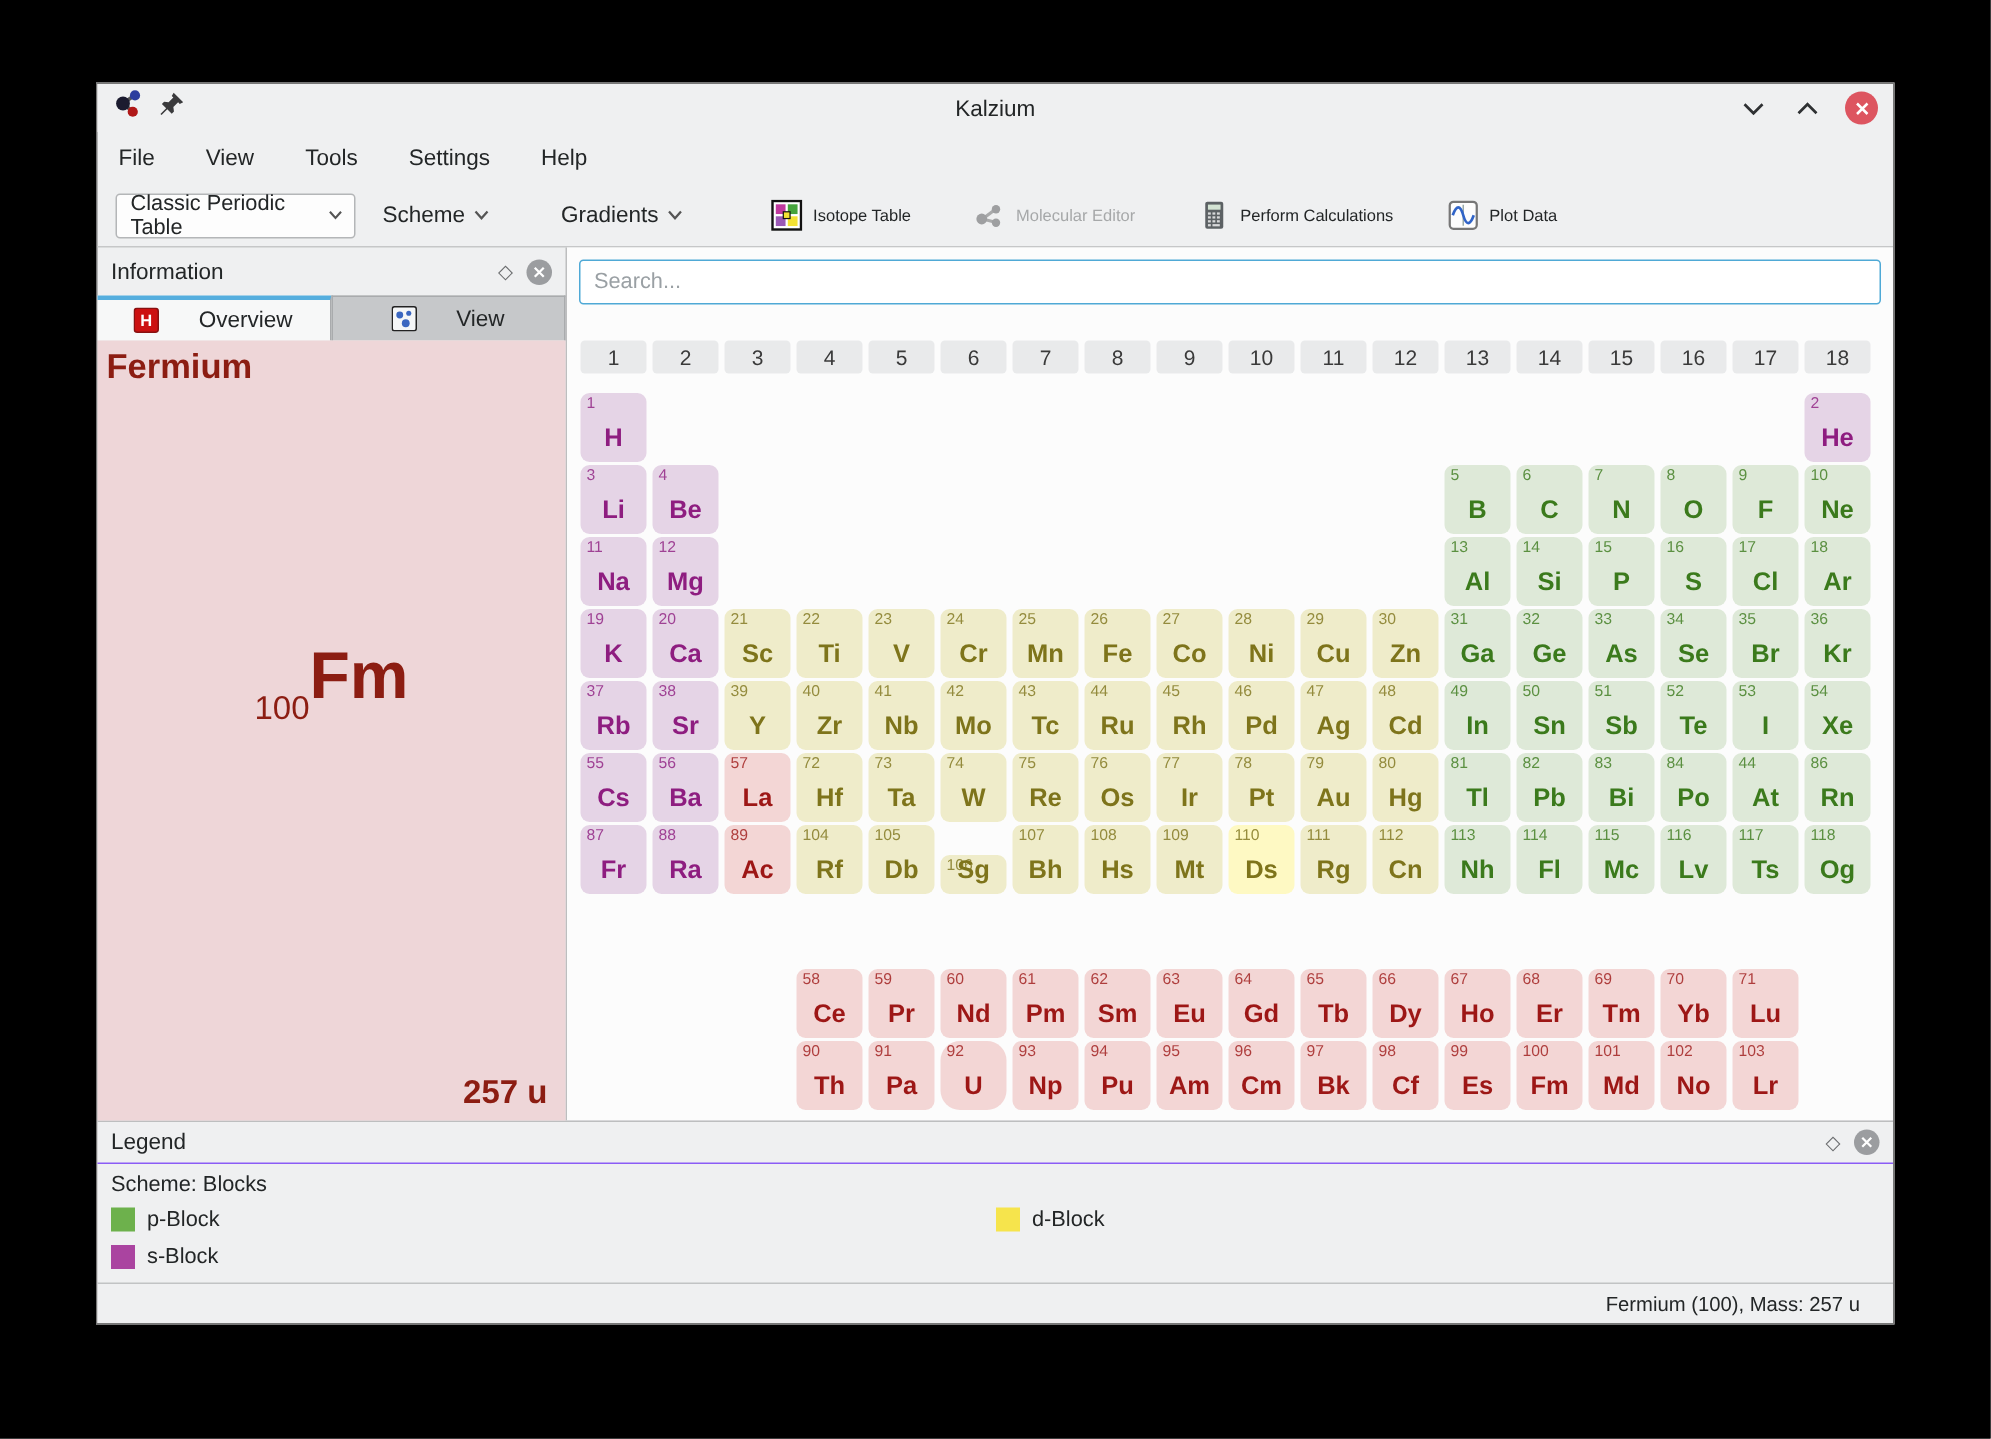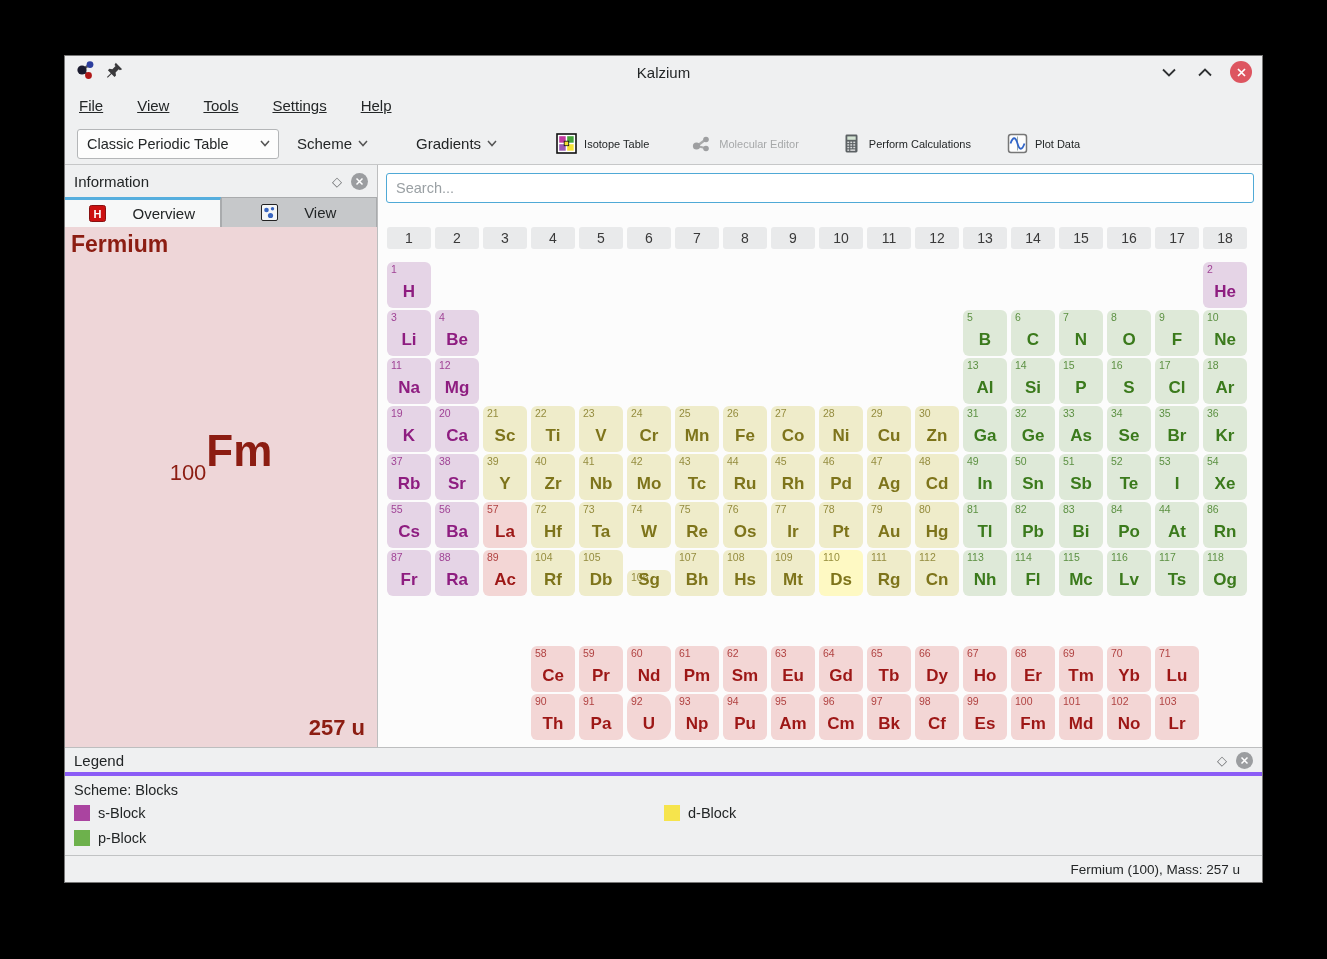--- a/index.html
+++ b/index.html
@@ -14,26 +14,26 @@
   .titlebar .left-icons { display:flex; align-items:center; gap:10px; }
   .titlebar .title { position:absolute; left:0; right:0; text-align:center;
     font-size:15px; color:#232627; pointer-events:none; }
   .titlebar .right-icons { margin-left:auto; display:flex; align-items:center; gap:14px; z-index:2; }
   .winbtn { width:22px; height:22px; display:flex; align-items:center; justify-content:center; cursor:pointer; }
   .closebtn { background:#dd5560; border-radius:50%; color:#fff; }
 
   
   .menubar { height:35px; flex:0 0 35px; display:flex; align-items:center; gap:34px;
     padding:0 14px; font-size:15px; color:#232627; }
-  .menubar span { cursor:default;text-decoration:underline; }
+  .menubar span { cursor:default; }
 
   
   .toolbar { height:42px; flex:0 0 42px; display:flex; align-items:center; gap:10px; padding:0 12px;
     border-bottom:1px solid #c6c7c8; }
-  .combobox { display:flex; align-items:center; justify-content:space-between; width:202px; height:30px;
+  .combobox { display:flex; align-items:center; justify-content:space-between; width:160px; height:30px;
     background:#fdfdfd; border:1px solid #b4b6b8; border-radius:3px; padding:0 8px 0 9px;
     font-size:14.5px; color:#232627; cursor:pointer; }
   .tool-dd { display:flex; align-items:center; gap:6px; font-size:15px; color:#232627;
     padding:0 8px; height:30px; cursor:pointer; }
   .tool-btn { display:flex; align-items:center; gap:7px; font-size:11px; color:#232627;
     padding:0 9px; height:30px; cursor:pointer; white-space:nowrap; }
   .tool-btn.disabled { color:#a6a8a9; cursor:default; }
   .chev { width:10px; height:7px; }
 
   
@@ -75,21 +75,21 @@
   .pt-grid { display:grid; grid-template-columns:repeat(18,44px); grid-template-rows:repeat(10,46px);
     column-gap:4px; row-gap:2px; margin:13px 0 0 9px; }
   .cell { border-radius:6px; position:relative; cursor:pointer; }
   .cell .z { position:absolute; top:1px; left:4px; font-size:10.5px; opacity:.8; }
   .cell .sym { position:absolute; bottom:6px; left:0; right:0; text-align:center;
     font-size:17px; font-weight:bold; }
 
   
   .legend { flex:0 0 108px; background:#eff0f1; border-top:1px solid #bdbebf; display:flex; flex-direction:column; }
   .legend-head { height:28px; flex:0 0 28px; display:flex; align-items:center; padding:0 9px;
-    font-size:15px; color:#232627; border-bottom:4px solid #8b5cf6; }
+    font-size:15px; color:#232627; border-bottom:1px solid #8b5cf6; }
   .legend-head .spacer { flex:1; }
   .legend-body { padding:6px 9px 0 9px; }
   .scheme-label { font-size:14.5px; color:#232627; margin-bottom:7px; }
   .legend-grid { display:grid; grid-template-columns:590px auto; grid-template-rows:auto auto;
     grid-auto-flow:column; row-gap:9px; }
   .legend-item { display:flex; align-items:center; gap:8px; font-size:14.5px; color:#232627; }
   .swatch { width:16px; height:16px; flex:0 0 16px; }
 
   
   .statusbar { flex:0 0 27px; background:#eff0f1; border-top:1px solid #c1c3c4;
@@ -768,26 +768,26 @@
       <span class="panel-close">
         <svg width="9" height="9" viewBox="0 0 9 9">
             <path d="M1.5 1.5 L7.5 7.5 M7.5 1.5 L1.5 7.5" stroke="#fff" stroke-width="1.5"></path>
           </svg>
       </span>
     </div>
     <div class="legend-body">
       <div class="scheme-label">Scheme: Blocks</div>
       <div class="legend-grid">
           <div class="legend-item">
+            <span class="swatch" style="background: rgb(109, 177, 76);"></span>
+            <span>p-Block</span>
+          </div>
+          <div class="legend-item">
             <span class="swatch" style="background: rgb(170, 68, 160);"></span>
             <span>s-Block</span>
-          </div>
-          <div class="legend-item">
-            <span class="swatch" style="background: rgb(109, 177, 76);"></span>
-            <span>p-Block</span>
           </div>
           <div class="legend-item">
             <span class="swatch" style="background: rgb(246, 228, 76);"></span>
             <span>d-Block</span>
           </div>
         </div>
     </div>
   </div>
 
   <div class="statusbar">

